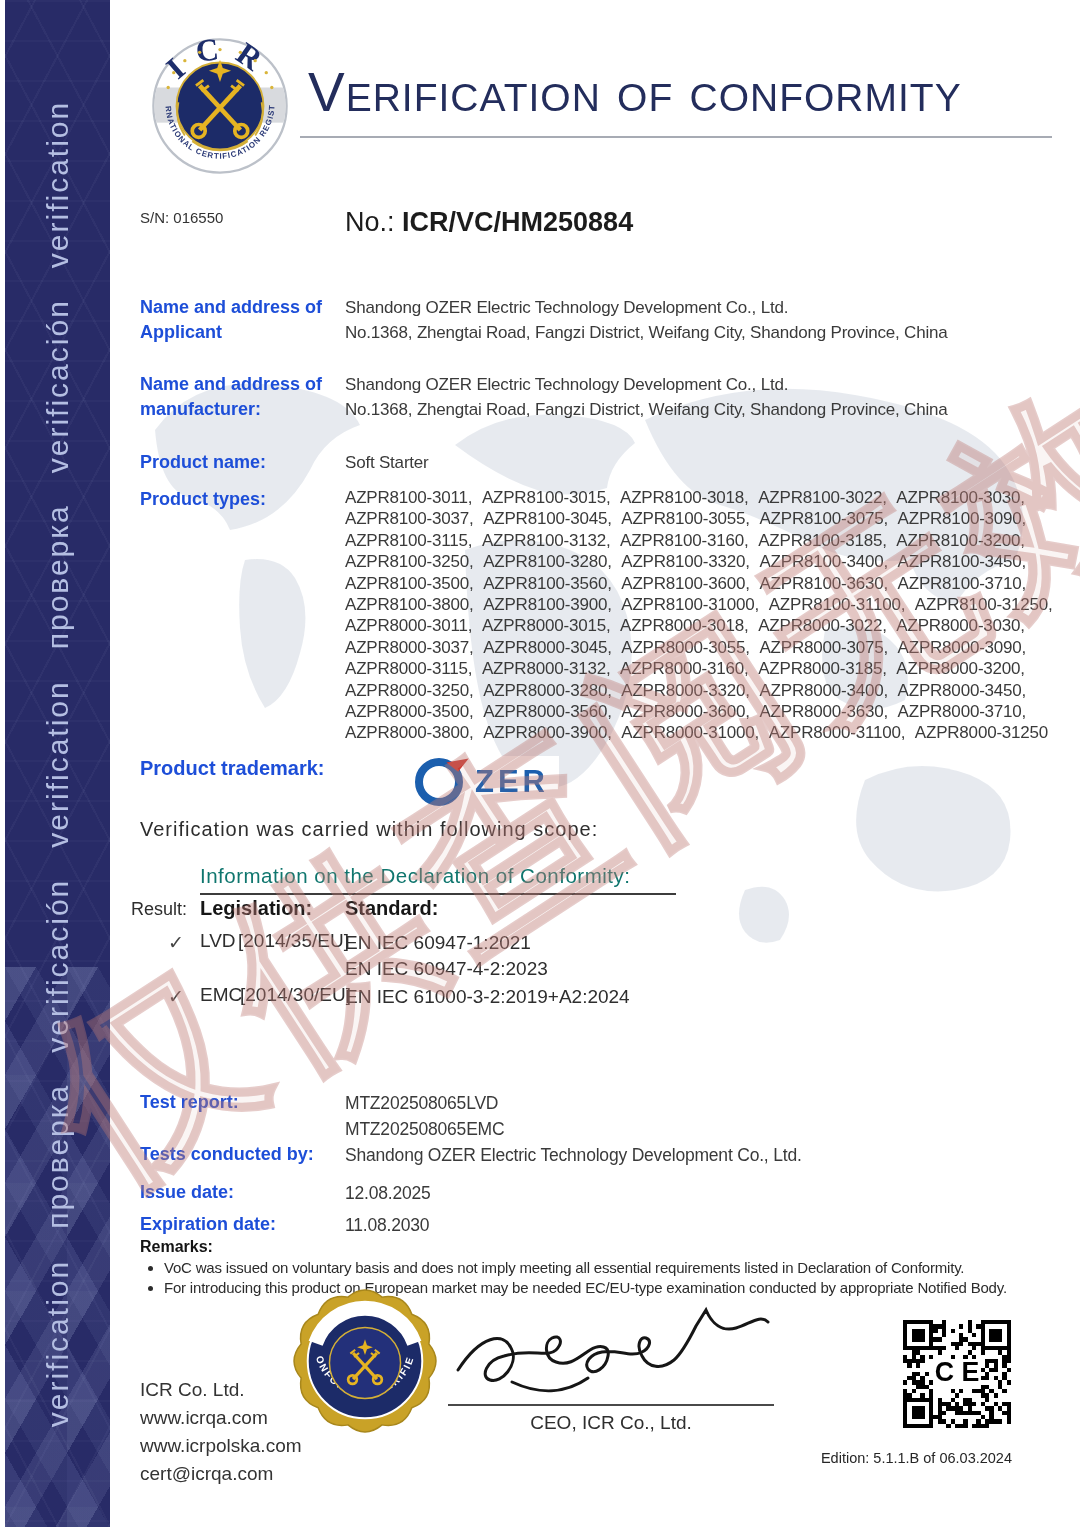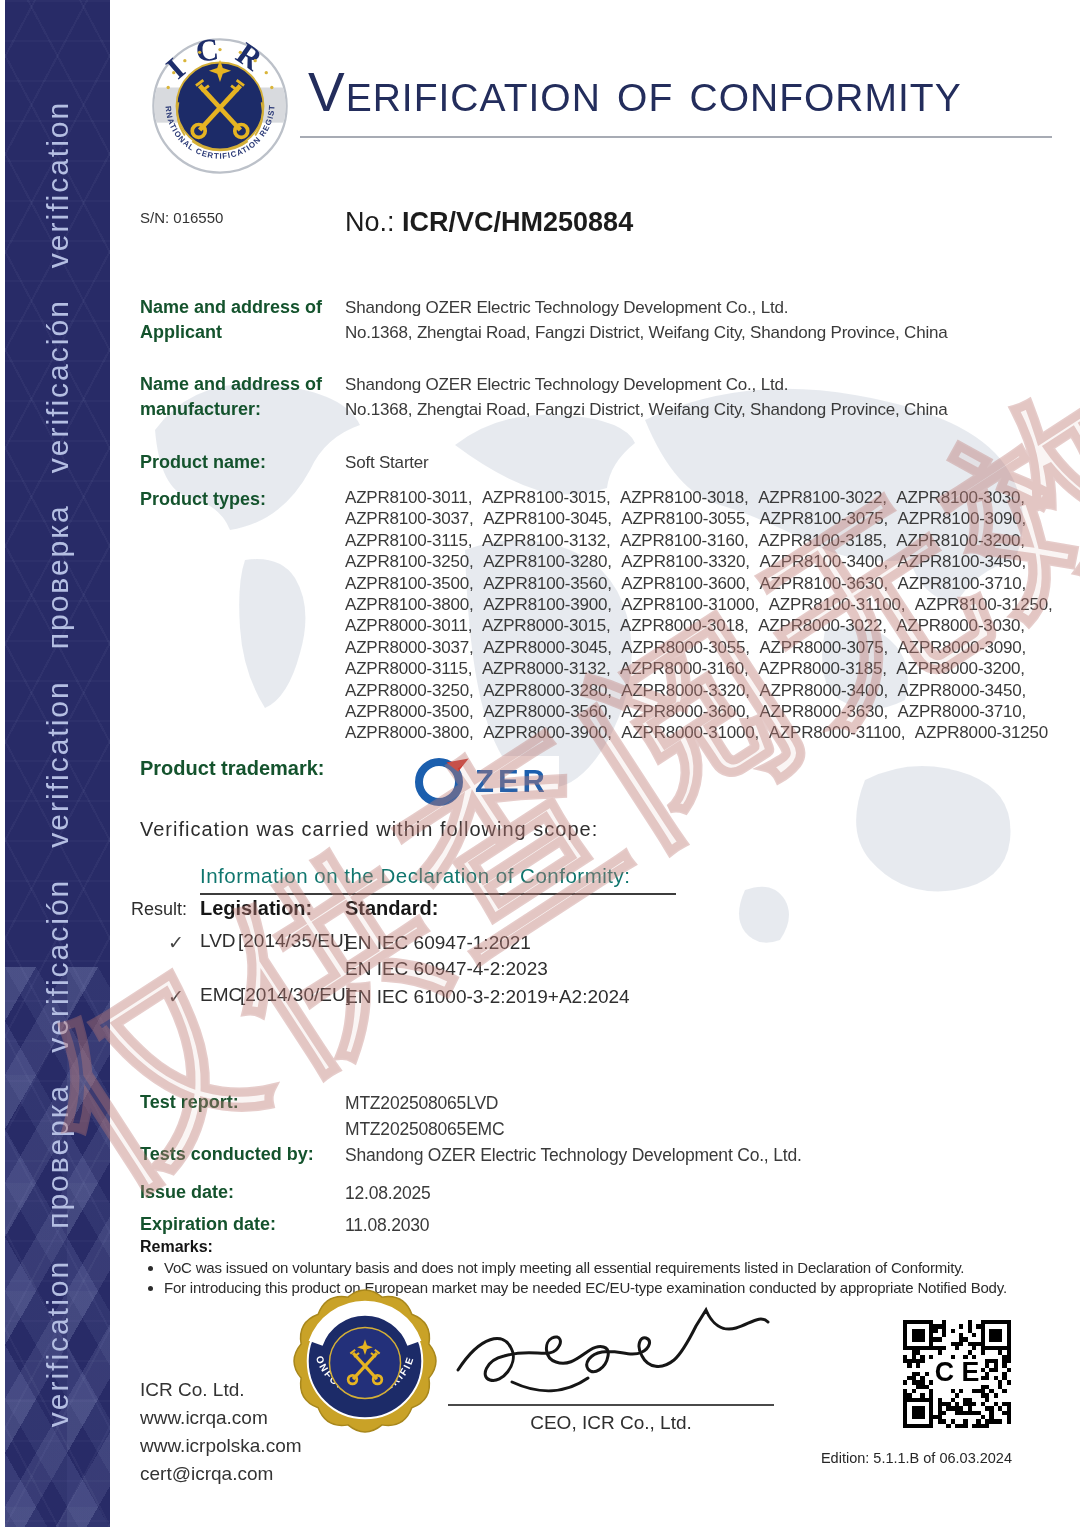--- a/index.html
+++ b/index.html
@@ -35,21 +35,21 @@
   
   .title{position:absolute;left:308px;top:60px;width:748px;white-space:nowrap;overflow:hidden;
      font-variant:small-caps;font-size:55px;font-weight:500;color:#232d5c;letter-spacing:1px;}
   .title-rule{position:absolute;left:300px;top:136px;width:752px;height:2px;background:#a7abb4;}
   .serial{position:absolute;left:140px;top:209px;font-size:15px;color:#333;}
   .certno{position:absolute;left:345px;top:207px;font-size:27px;color:#1c1c1c;}
   .certno b{font-weight:700;}
 
   
   .row{position:absolute;left:140px;width:915px;display:flex;}
-  .lab{flex:0 0 205px;font-weight:700;font-size:18px;line-height:25px;color:#14532d;}
+  .lab{flex:0 0 205px;font-weight:700;font-size:18px;line-height:25px;color:#1d4ed8;}
   .val{font-size:17px;line-height:25px;color:#3a3a3a;letter-spacing:-.2px;}
 
   .types .val{font-size:17px;line-height:21.4px;word-spacing:6px;width:710px;}
 
   
   .ozer{display:flex;align-items:center;gap:12px;background:#fff;padding:2px 10px;}
   .ozer-ring{position:relative;width:32px;height:32px;border:8px solid #1b5fae;border-radius:50%;}
   .ozer-ring::after{content:'';position:absolute;top:-14px;right:-10px;width:0;height:0;
      border-left:15px solid transparent;border-bottom:17px solid #d0342c;transform:rotate(38deg);}
   .ozer-word{font-size:31px;font-weight:700;color:#1b5fae;letter-spacing:4px;}

